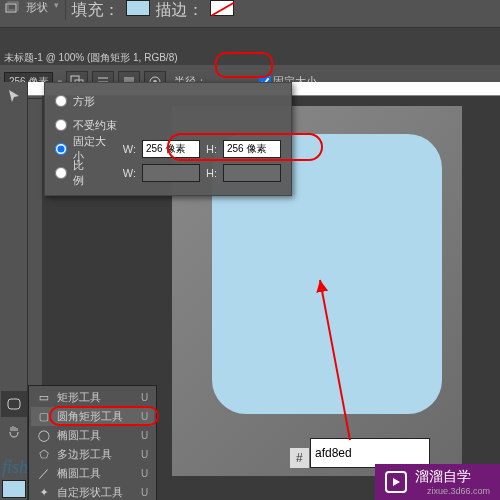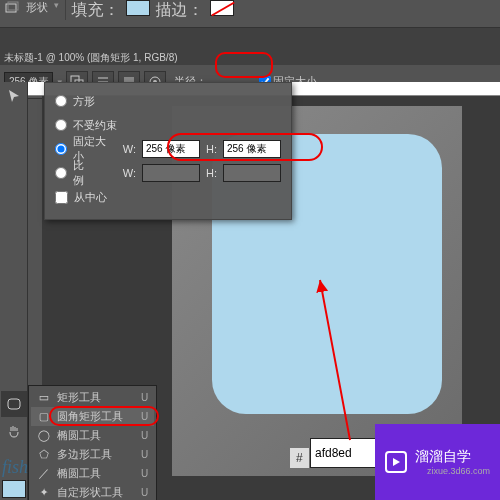--- a/index.html
+++ b/index.html
@@ -48,21 +48,21 @@
   .dim-label { color: #ddd; font-size: 11px; }
   .dim-input { width: 58px; height: 18px; background: #fff; border: 1px solid #222; font-size: 10px; padding: 0 3px; }
   .dim-input.disabled { background: #6a6a6a; color: #999; }
   .red-ring-2 { position: absolute; border: 2px solid #e00; border-radius: 14px; width: 156px; height: 28px; top: 50px; left: 122px; pointer-events: none; }
   
   .hash-label { position: absolute; bottom: 32px; left: 290px; background: #ddd; color: #333; font-size: 12px; padding: 3px 6px; z-index: 15; }
   .hash-input { position: absolute; bottom: 32px; left: 310px; width: 120px; height: 30px; background: #fff; border: 1px solid #222; font-size: 12px; padding: 0 4px; z-index: 15; }
   
   .red-arrow { position: absolute; z-index: 16; pointer-events: none; }
   
-  .watermark { position: absolute; bottom: 0; right: 0; background: #6d28d9; color: #fff; font-size: 14px; padding: 24px 10px; display: flex; align-items: center; gap: 8px; z-index: 50; }
+  .watermark { position: absolute; bottom: 0; right: 0; background: #701a75; color: #fff; font-size: 14px; padding: 4px 10px; display: flex; align-items: center; gap: 8px; z-index: 50; }
   .wm-play { width: 22px; height: 22px; border: 2px solid #fff; border-radius: 4px; display: flex; align-items: center; justify-content: center; }
   .wm-sub { font-size: 9px; color: #aaa; margin-left: 12px; }
   
   .fish-wm { position: absolute; bottom: 22px; left: 2px; color: #3a6a8a; font-style: italic; font-size: 18px; z-index: 40; font-family: cursive; }
   .color-sw { position: absolute; bottom: 2px; left: 2px; width: 24px; height: 18px; background: #afd8ed; border: 1px solid #222; z-index: 40; }
 </style>
 </head>
 <body>
 
 <div class="top-bar">
@@ -163,24 +163,20 @@
     <input class="dim-input" value="256 像素" style="">
   </label>
   <label class="sp-row">
       <input type="radio" name="sz" style="">
       <span>比例</span>
     <span class="dim-label" style="margin-left:22px">W:</span>
     <input class="dim-input disabled" disabled="" style="">
     <span class="dim-label">H:</span>
     <input class="dim-input disabled" disabled="" style="">
   </label>
-  <label class="sp-row">
-      <input type="checkbox" style="">
-      <span>从中心</span>
-    </label>
   <div class="red-ring-2"></div>
 </div>
 
 <div class="shape-flyout">
   <div class="flyout-row">
     <span class="flyout-icon">▭</span>
     <span>矩形工具</span>
       <span class="flyout-short">U</span>
   </div>
   <div class="flyout-row selected">

